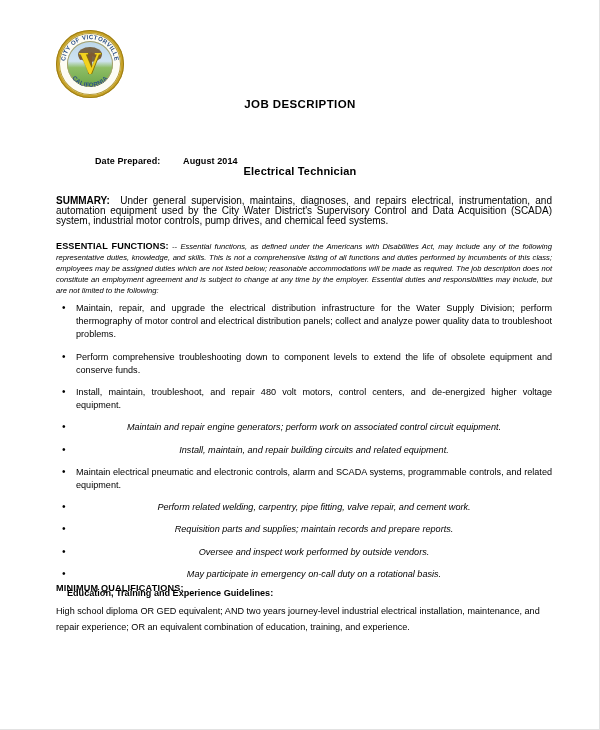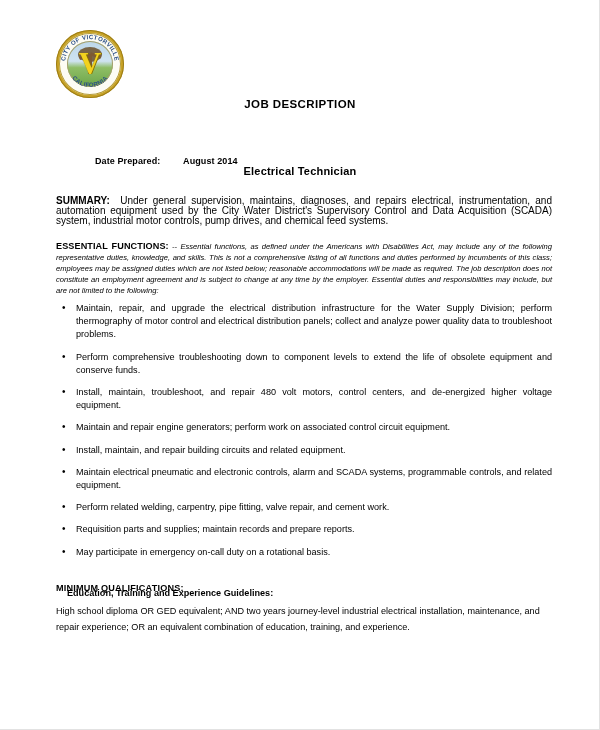--- a/index.html
+++ b/index.html
@@ -196,21 +196,21 @@
     text-align: justify;
   }
   .bullets li::before {
     content: "\2022";
     position: absolute;
     left: 6px;
     top: -1px;
     font-size: 10px;
     line-height: 13.2px;
   }
-  .bullets li.short { text-align: left; }
+  .bullets li.short { text-align: center; font-style: italic; }
 
   .min-qual {
     top: 563px;
     font-size: 9.1px;
     font-weight: bold;
     letter-spacing: .2px;
     margin-top: 20px;
   }
   .edu-head {
     top: 588px;
@@ -275,20 +275,21 @@
 
     <ul class="body-col bullets">
       <li>Maintain, repair, and upgrade the electrical distribution infrastructure for the Water Supply Division; perform thermography of motor control and electrical distribution panels; collect and analyze power quality data to troubleshoot problems.</li>
       <li>Perform comprehensive troubleshooting down to component levels to extend the life of obsolete equipment and conserve funds.</li>
       <li>Install, maintain, troubleshoot, and repair 480 volt motors, control centers, and de-energized higher voltage equipment.</li>
       <li class="short">Maintain and repair engine generators; perform work on associated control circuit equipment.</li>
       <li class="short">Install, maintain, and repair building circuits and related equipment.</li>
       <li>Maintain electrical pneumatic and electronic controls, alarm and SCADA systems, programmable controls, and related equipment.</li>
       <li class="short">Perform related welding, carpentry, pipe fitting, valve repair, and cement work.</li>
       <li class="short">Requisition parts and supplies; maintain records and prepare reports.</li>
+      <li class="short">Oversee and inspect work performed by outside vendors.</li>
       <li class="short">May participate in emergency on-call duty on a rotational basis.</li>
     </ul>
 
     <div class="body-col min-qual">MINIMUM QUALIFICATIONS:</div>
     <div class="body-col edu-head">Education, Training and Experience Guidelines:</div>
     <div class="body-col edu-body">High school diploma OR GED equivalent; AND two years journey-level industrial electrical installation, maintenance, and repair experience; OR an equivalent combination of education, training, and experience.</div>
 
   </div>
 </div>
 

